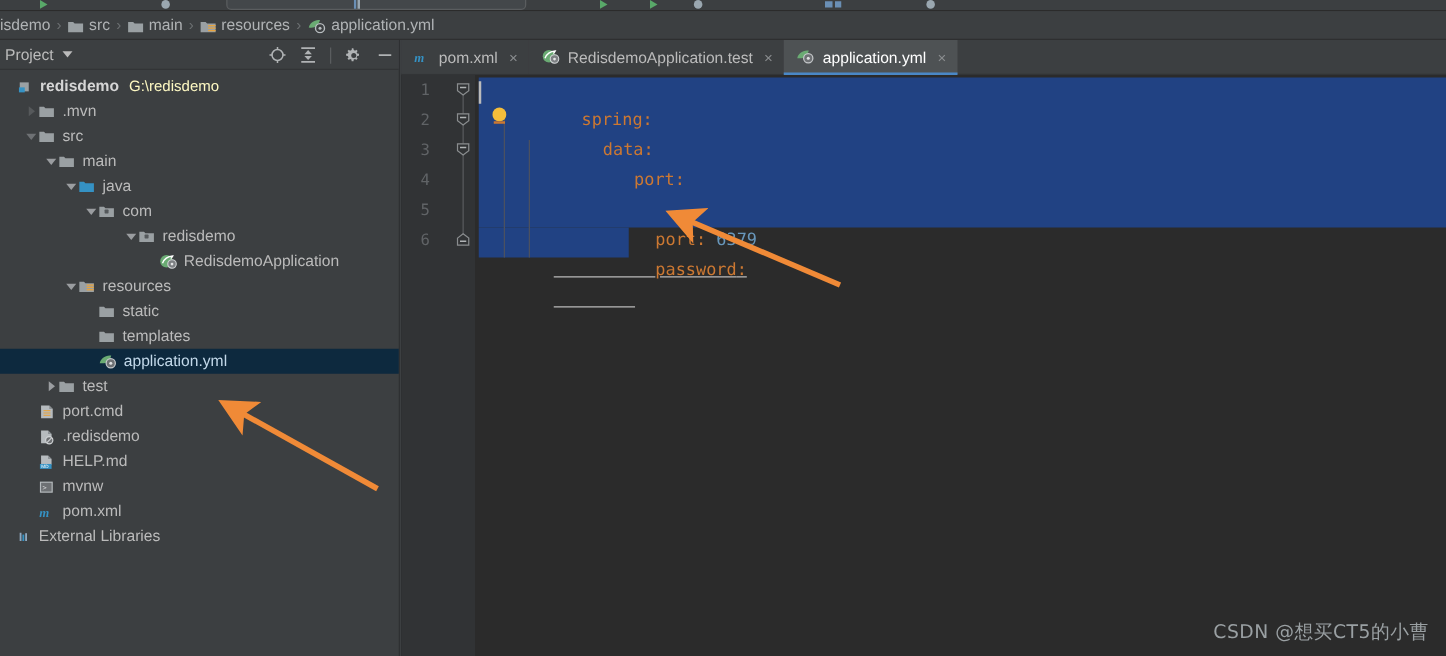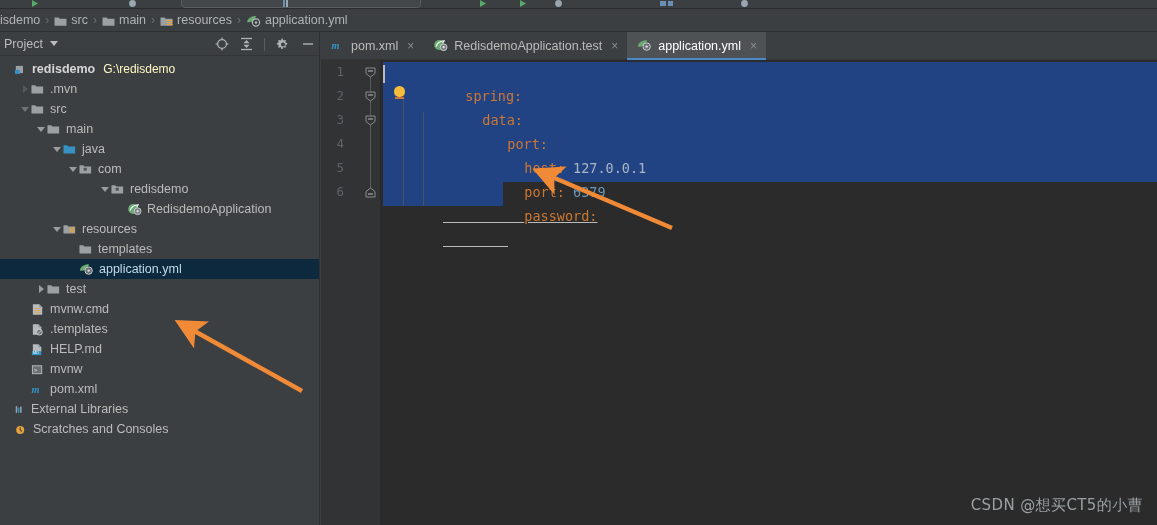--- a/index.html
+++ b/index.html
@@ -376,20 +376,28 @@
               <rect x="6.8" y="8.4" width="6" height="1.1" fill="#e8a33d"></rect>
             </svg></span>
           <span class="tlabel">resources</span>
         </div>
         <div class="trow">
           <span style="display:inline-block;width:67px;flex:0 0 67px"></span>
           <span class="tw"></span>
           <span class="ico"><svg width="14" height="13" viewBox="0 0 15 13">
               <path d="M0.5 2h4l1.2 1.3H13v7.5H0.5z" fill="#9aa0a3"></path>
             </svg></span>
+          <span class="tlabel">static</span>
+        </div>
+        <div class="trow">
+          <span style="display:inline-block;width:67px;flex:0 0 67px"></span>
+          <span class="tw"></span>
+          <span class="ico"><svg width="14" height="13" viewBox="0 0 15 13">
+              <path d="M0.5 2h4l1.2 1.3H13v7.5H0.5z" fill="#9aa0a3"></path>
+            </svg></span>
           <span class="tlabel">templates</span>
         </div>
         <div class="trow selected">
           <span style="display:inline-block;width:67px;flex:0 0 67px"></span>
           <span class="tw"></span>
           <span class="ico"><svg width="15" height="13" viewBox="0 0 15 13">
               <path d="M0.8 7.5c1-5 5.8-6.2 9.2-6.2-1 4.2-4.2 7.2-9.2 6.2z" fill="#6aab73"></path>
               <circle cx="9.6" cy="7.6" r="3.7" fill="#6e7174" stroke="#c5c8ca" stroke-width="1"></circle>
               <circle cx="9.6" cy="7.6" r="1.2" fill="#dfe1e2"></circle>
             </svg></span>
@@ -408,32 +416,32 @@
         <div class="trow">
           <span style="display:inline-block;width:19px;flex:0 0 19px"></span>
           <span class="tw"></span>
           <span class="ico"><svg width="14" height="13" viewBox="0 0 15 13">
               <path d="M2 1h7l3 3v8H2z" fill="#b6bbbe"></path>
               <path d="M9 1v3h3z" fill="#8b9094"></path>
               <rect x="4" y="5" width="6" height="0.9" fill="#e8a33d"></rect>
               <rect x="4" y="7" width="6" height="0.9" fill="#e8a33d"></rect>
               <rect x="4" y="9" width="6" height="0.9" fill="#e8a33d"></rect>
             </svg></span>
-          <span class="tlabel">mvnw.cmd</span>
+          <span class="tlabel">port.cmd</span>
         </div>
         <div class="trow">
           <span style="display:inline-block;width:19px;flex:0 0 19px"></span>
           <span class="tw"></span>
           <span class="ico"><svg width="14" height="13" viewBox="0 0 15 13">
               <path d="M2 1h6l3 3v8H2z" fill="#b6bbbe"></path>
               <path d="M8 1v3h3z" fill="#8b9094"></path>
               <circle cx="9" cy="9.4" r="3.1" fill="#6e7174" stroke="#d0d3d5" stroke-width="1"></circle>
               <line x1="7" y1="11.4" x2="11" y2="7.4" stroke="#d0d3d5" stroke-width="1"></line>
             </svg></span>
-          <span class="tlabel">.templates</span>
+          <span class="tlabel">.redisdemo</span>
         </div>
         <div class="trow">
           <span style="display:inline-block;width:19px;flex:0 0 19px"></span>
           <span class="tw"></span>
           <span class="ico"><svg width="14" height="13" viewBox="0 0 15 13">
               <path d="M2 1h6l3 3v5H2z" fill="#b6bbbe"></path>
               <path d="M8 1v3h3z" fill="#8b9094"></path>
               <rect x="1" y="8.3" width="10" height="4.2" fill="#3592c4"></rect>
               <text x="2.2" y="11.8" font-size="4" fill="#ffffff" font-family="sans-serif">MD</text>
             </svg></span>
@@ -458,29 +466,20 @@
         </div>
         <div class="trow">
           <span style="display:inline-block;width:3px;flex:0 0 3px"></span>
           <span class="tw"></span>
           <span class="ico"><svg width="11" height="13" viewBox="0 0 15 13">
               <rect x="1" y="2" width="2" height="9" fill="#8fa8bf"></rect>
               <rect x="4" y="4" width="2" height="7" fill="#3592c4"></rect>
               <rect x="7" y="2.5" width="2" height="8.5" fill="#8fa8bf"></rect>
             </svg></span>
           <span class="tlabel">External Libraries</span>
-        </div>
-        <div class="trow">
-          <span style="display:inline-block;width:3px;flex:0 0 3px"></span>
-          <span class="tw"></span>
-          <span class="ico"><svg width="13" height="13" viewBox="0 0 15 13">
-              <circle cx="6" cy="7" r="4.6" fill="#e8a33d"></circle>
-              <path d="M6 4v3.2l2.2 1.4" fill="none" stroke="#3c3f41" stroke-width="1.2"></path>
-            </svg></span>
-          <span class="tlabel">Scratches and Consoles</span>
         </div>
       </div>
   </div>
 
   <div class="panel-right">
     <div class="tabs" id="tabs">
         <div class="tab">
           <span class="ico"><svg width="14" height="13" viewBox="0 0 15 13">
               <text x="0.5" y="10.6" font-size="11" font-style="italic" font-weight="bold" fill="#3592c4" font-family="serif">m</text>
             </svg></span>
@@ -562,23 +561,20 @@
         <div class="cline" style="top:24px;left:21px;">
           <span class="k">data</span><span class="k">:</span>
         </div>
         <div class="bulb" style="left:14px;top:26px;"></div>
         <div class="bulb-base" style="left:15px;top:37px;"></div>
 
         <div class="cline" style="top:48px;left:46px;">
           <span class="k">port</span><span class="k">:</span>
         </div>
 
-        <div class="cline" style="top:72px;left:63px;">
-          <span class="k">host</span><span class="k">:</span><span> </span><span class="v-str">127.0.0.1</span>
-        </div>
 
         <div class="cline" style="top:96px;left:63px;">
           <span class="k">port</span><span class="k">:</span><span> </span><span class="v-num">6379</span>
         </div>
 
         <div class="cline" style="top:120px;left:63px;text-decoration:underline;">
           <span class="k">password</span><span class="k">:</span>
         </div>
       </div>
     </div>

